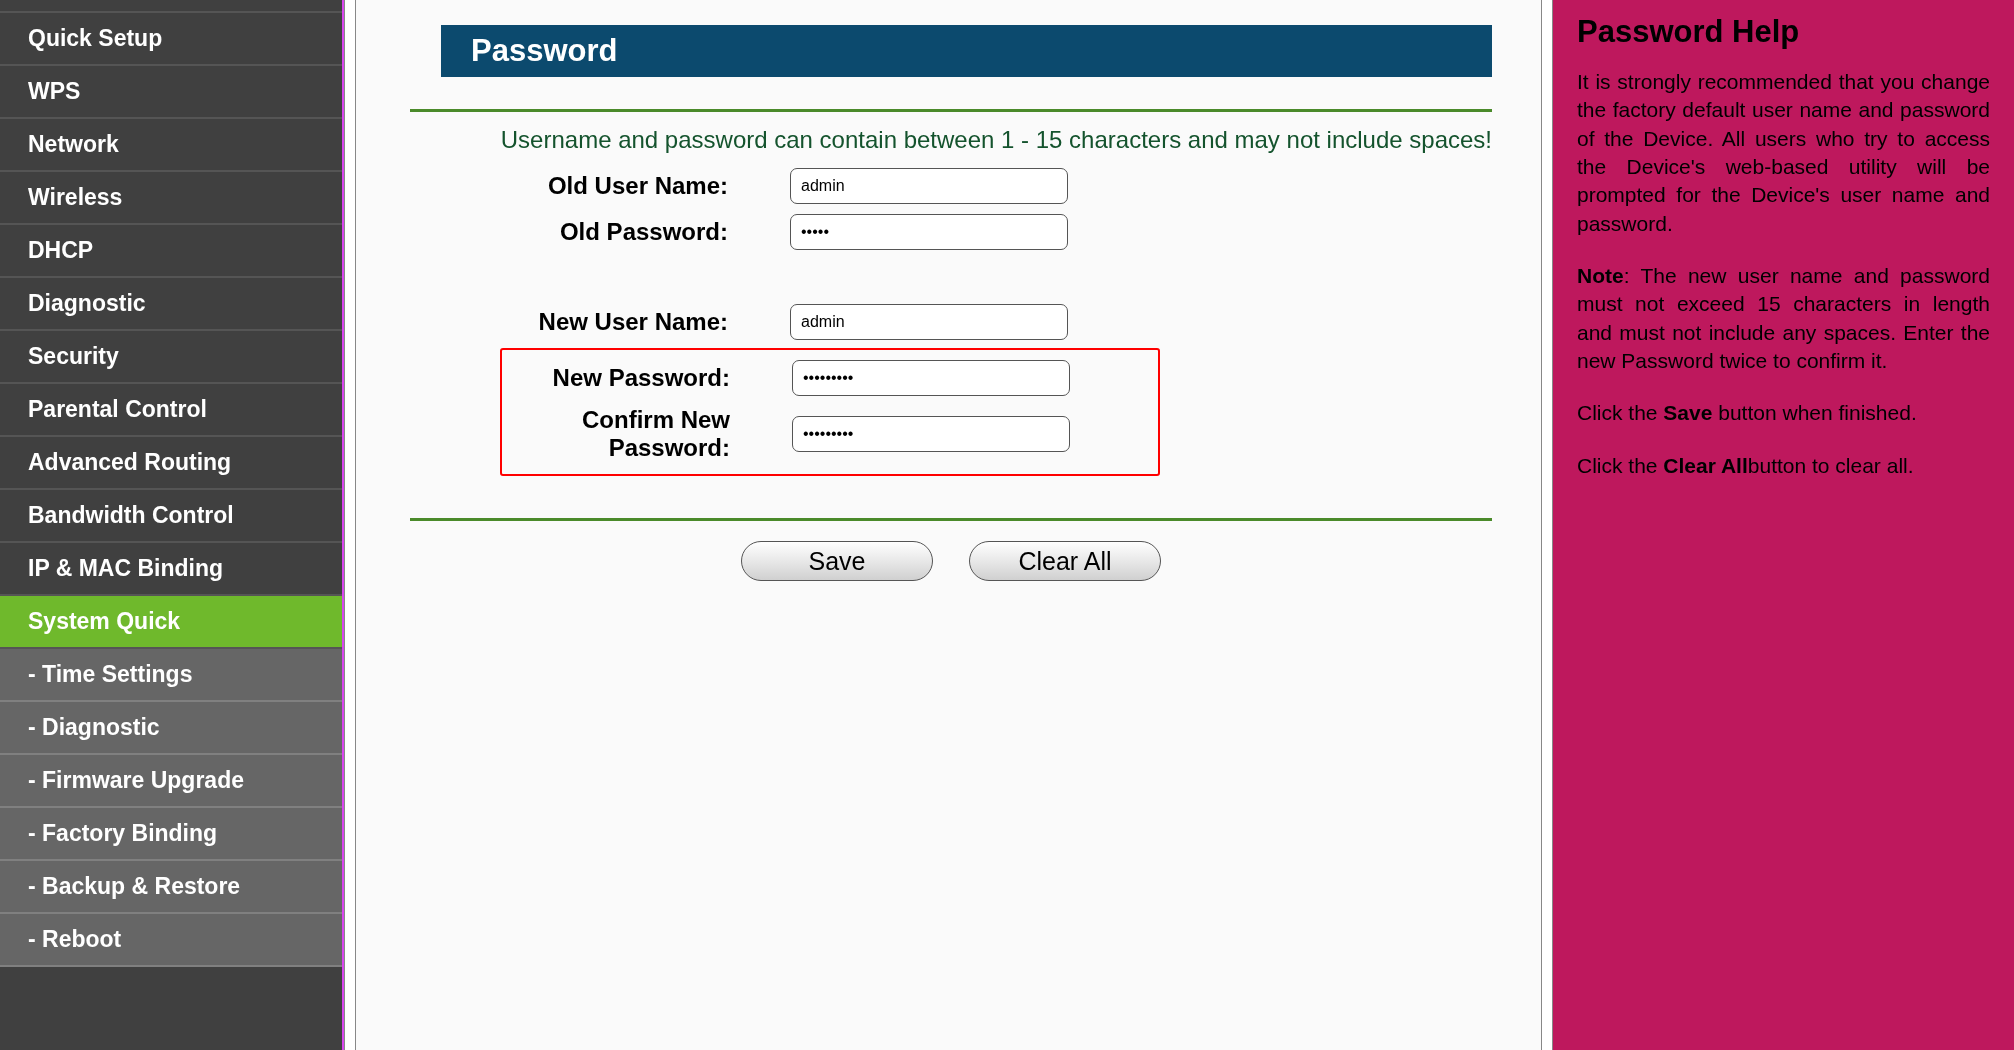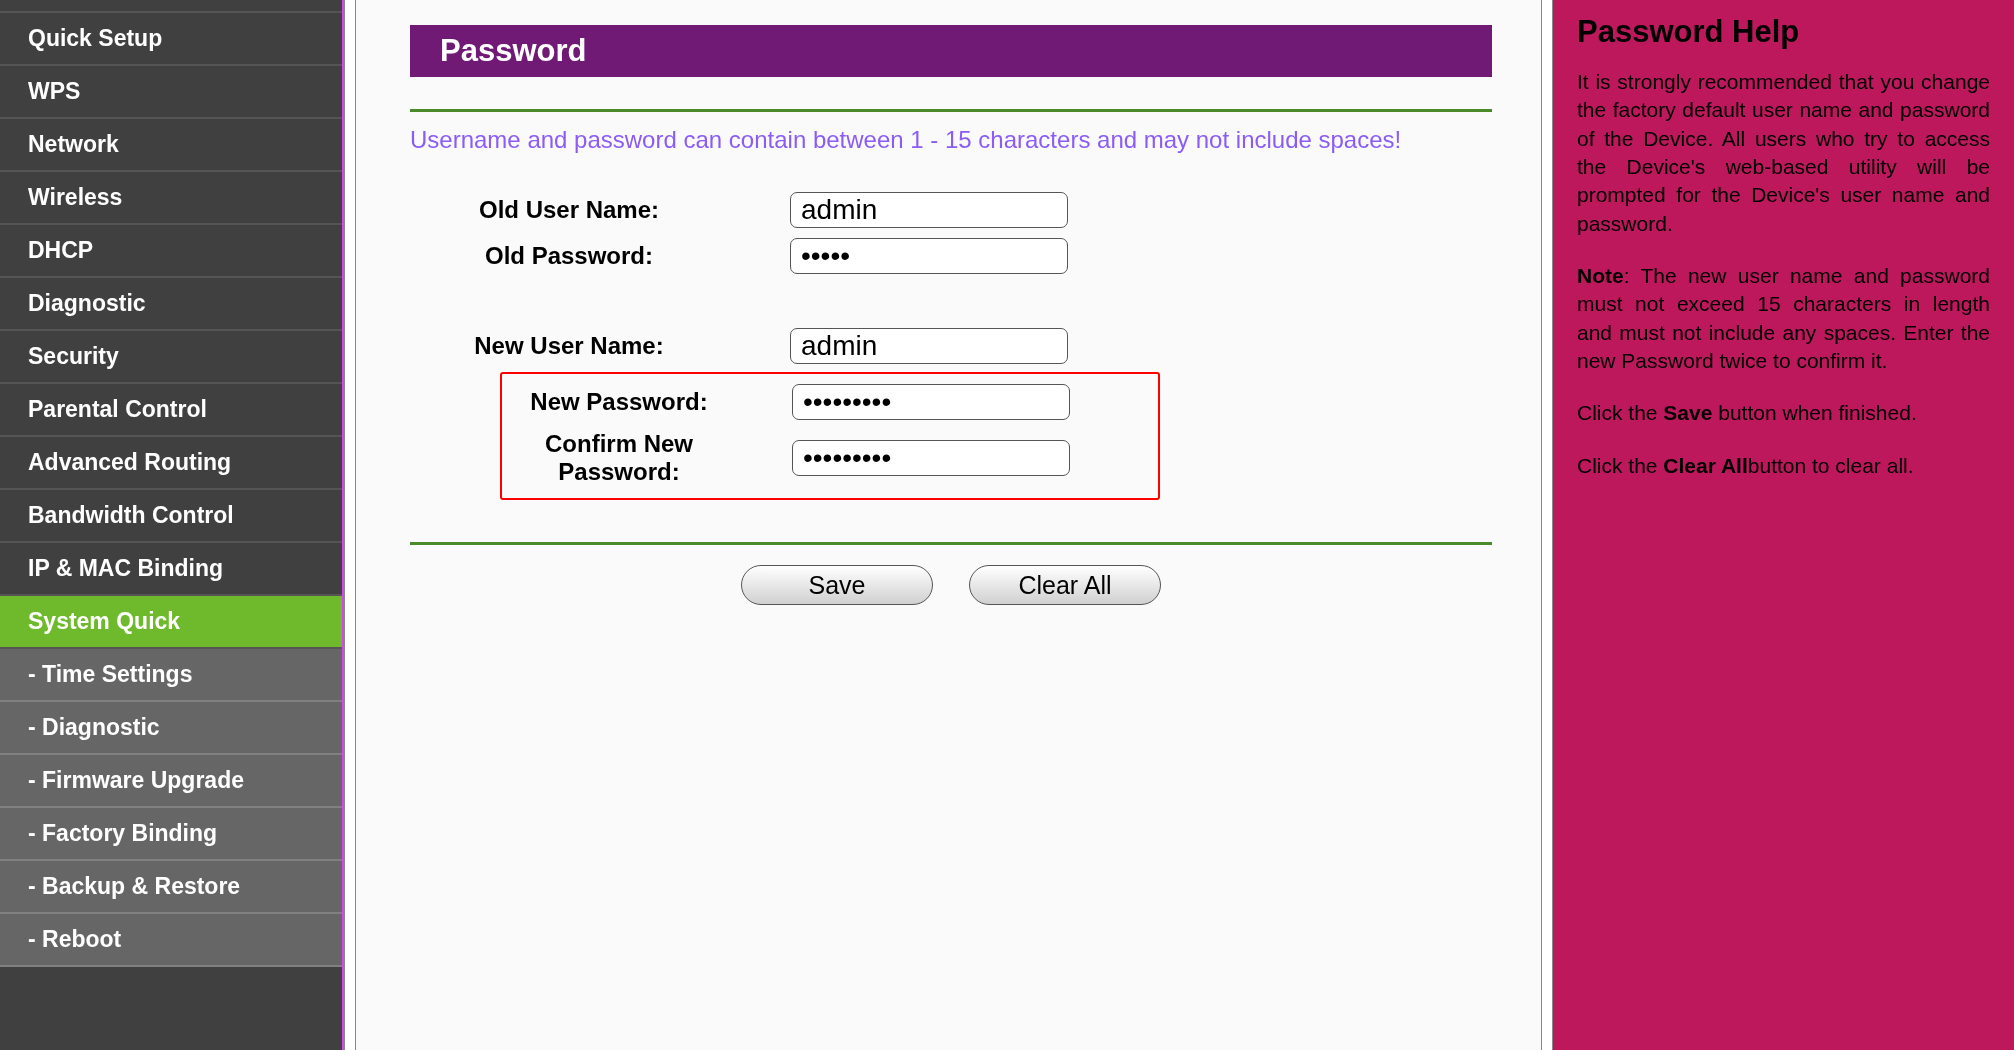--- a/index.html
+++ b/index.html
@@ -52,59 +52,60 @@
     .main-area {
       flex: 1;
       display: flex;
     }
     .content {
       flex: 1;
       padding: 20px 60px 20px 60px;
       background: #fafafa;
     }
     .page-header {
-      background: #701a75;
+      background: #0c4a6e;
       color: #fff;
       font-size: 31px;
       font-weight: bold;
       padding: 8px 30px;
       margin-top: 5px;
+      margin-left: 31px;
     }
     .hr-green {
       border: none;
       border-top: 3px solid #4a8a2a;
       margin: 32px 0 14px 0;
     }
     .warning {
-      color: #8b5cf6;
+      color: #14532d;
       font-size: 24px;
-      text-align: left;
-      margin-bottom: 36px;
+      text-align: right;
+      margin-bottom: 12px;
     }
     .form-row {
       display: flex;
       align-items: center;
       margin: 6px 0;
       padding: 2px 0;
     }
     .form-label {
       width: 380px;
-      text-align: center;
+      text-align: right;
       font-size: 24px;
       font-weight: bold;
       padding-right: 62px;
       color: #000;
     }
     .form-input {
       width: 278px;
       height: 36px;
       border: 1.5px solid #555;
       border-radius: 7px;
       padding: 0 10px;
-      font-size: 28px;
+      font-size: 16px;
       background: #fff;
     }
     .gap {
       height: 38px;
     }
     .highlight-box {
       border: 2.5px solid #ff0000;
       border-radius: 3px;
       padding: 2px 6px 4px 6px;
       margin-left: 90px;

